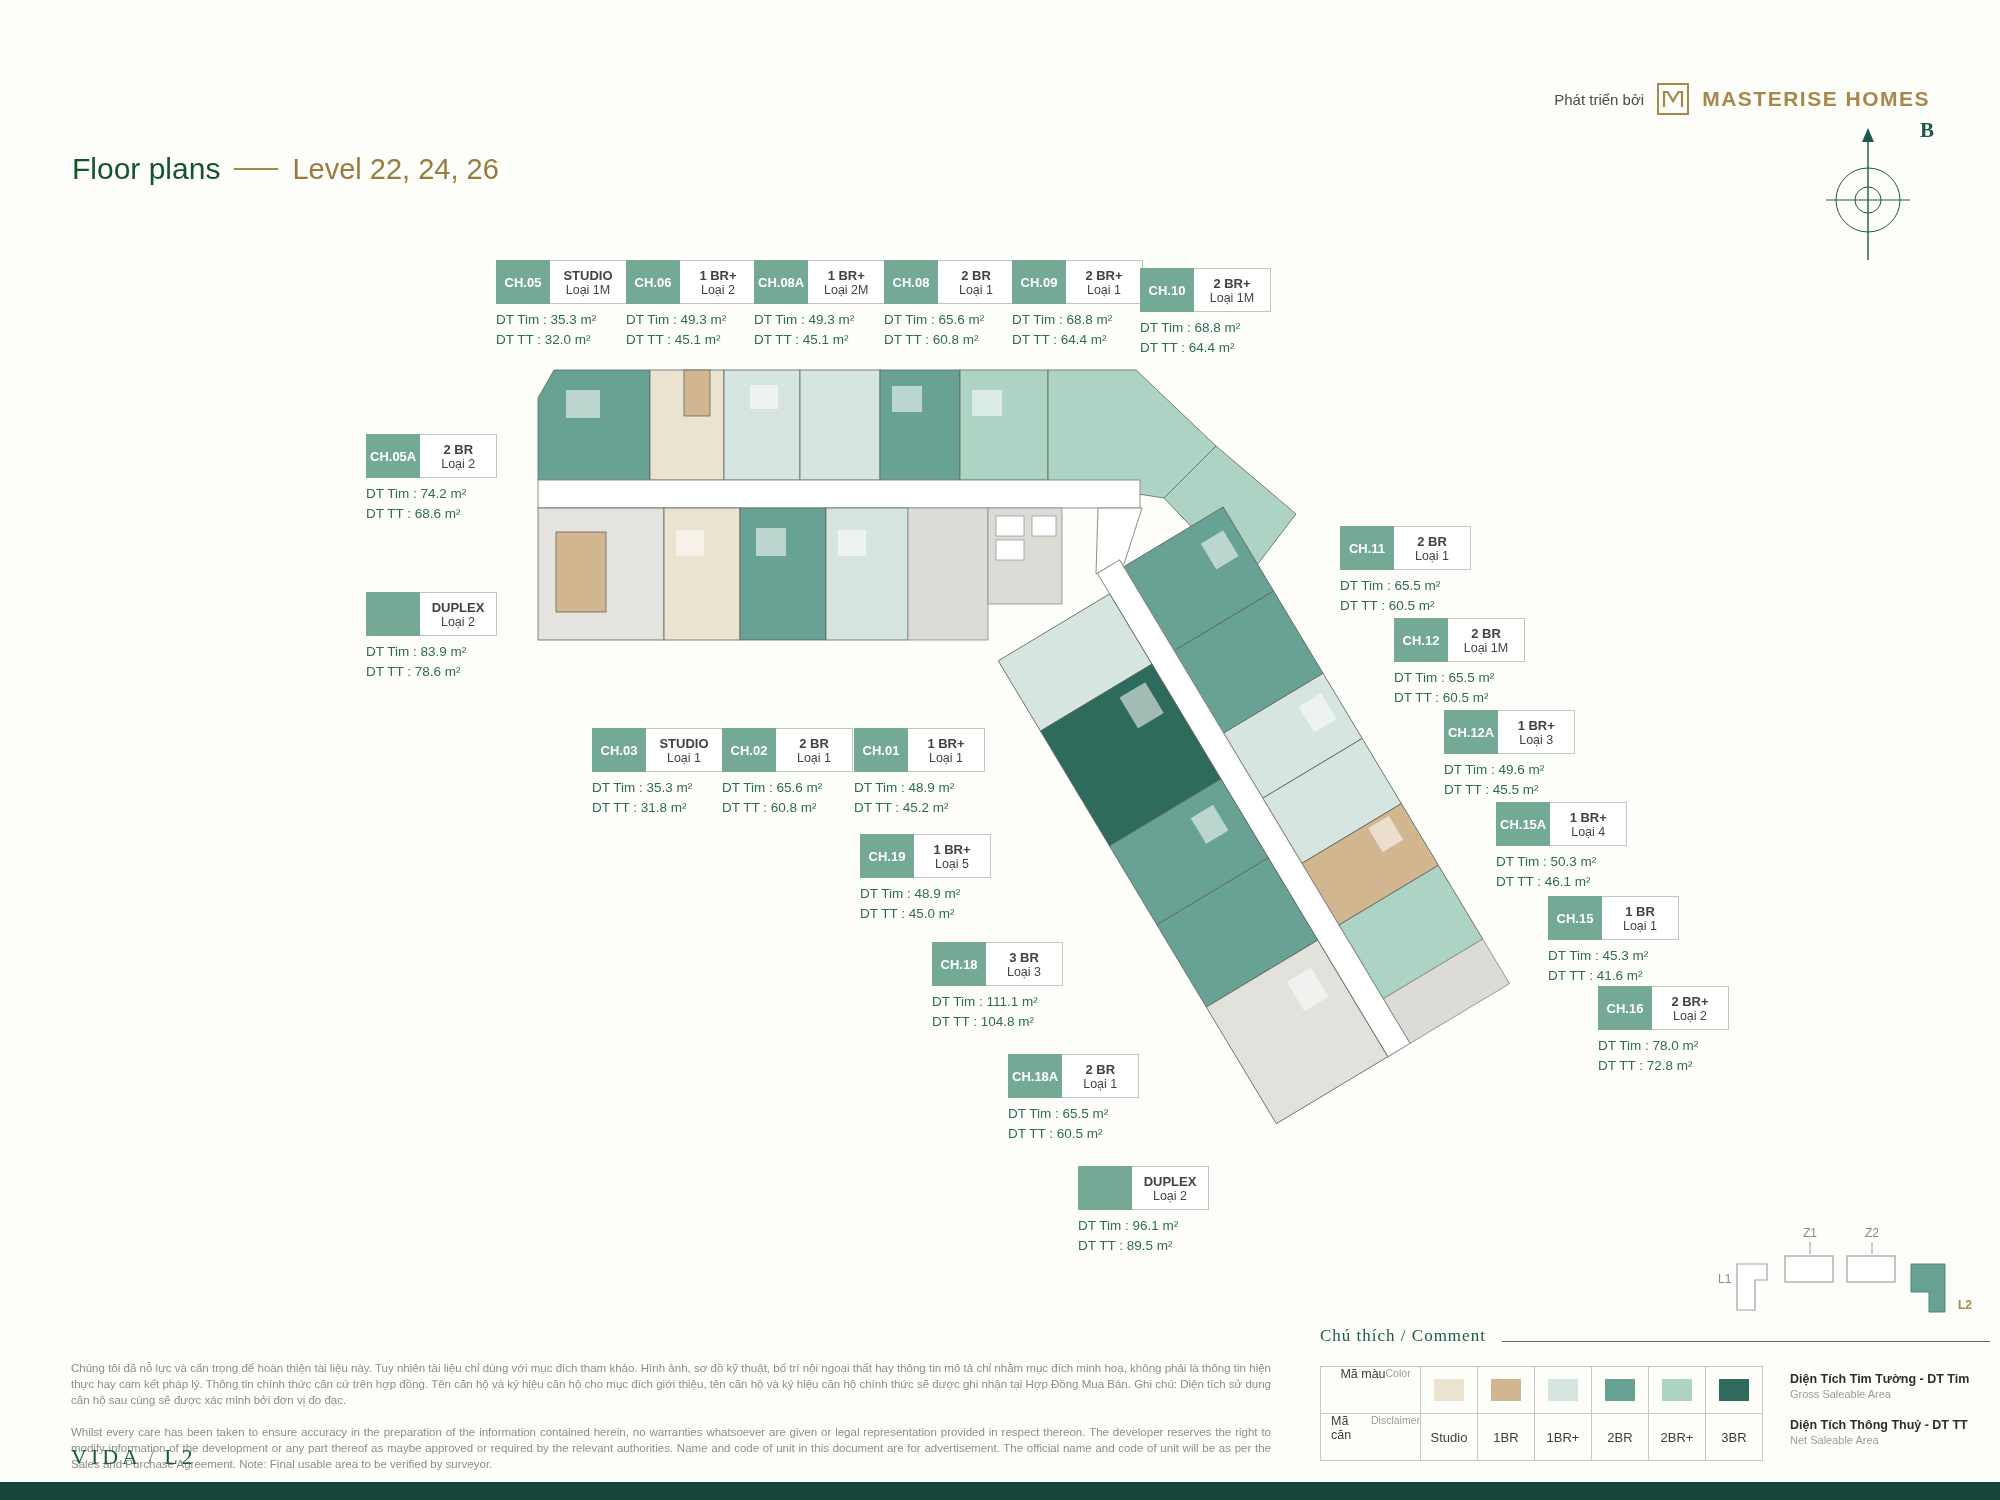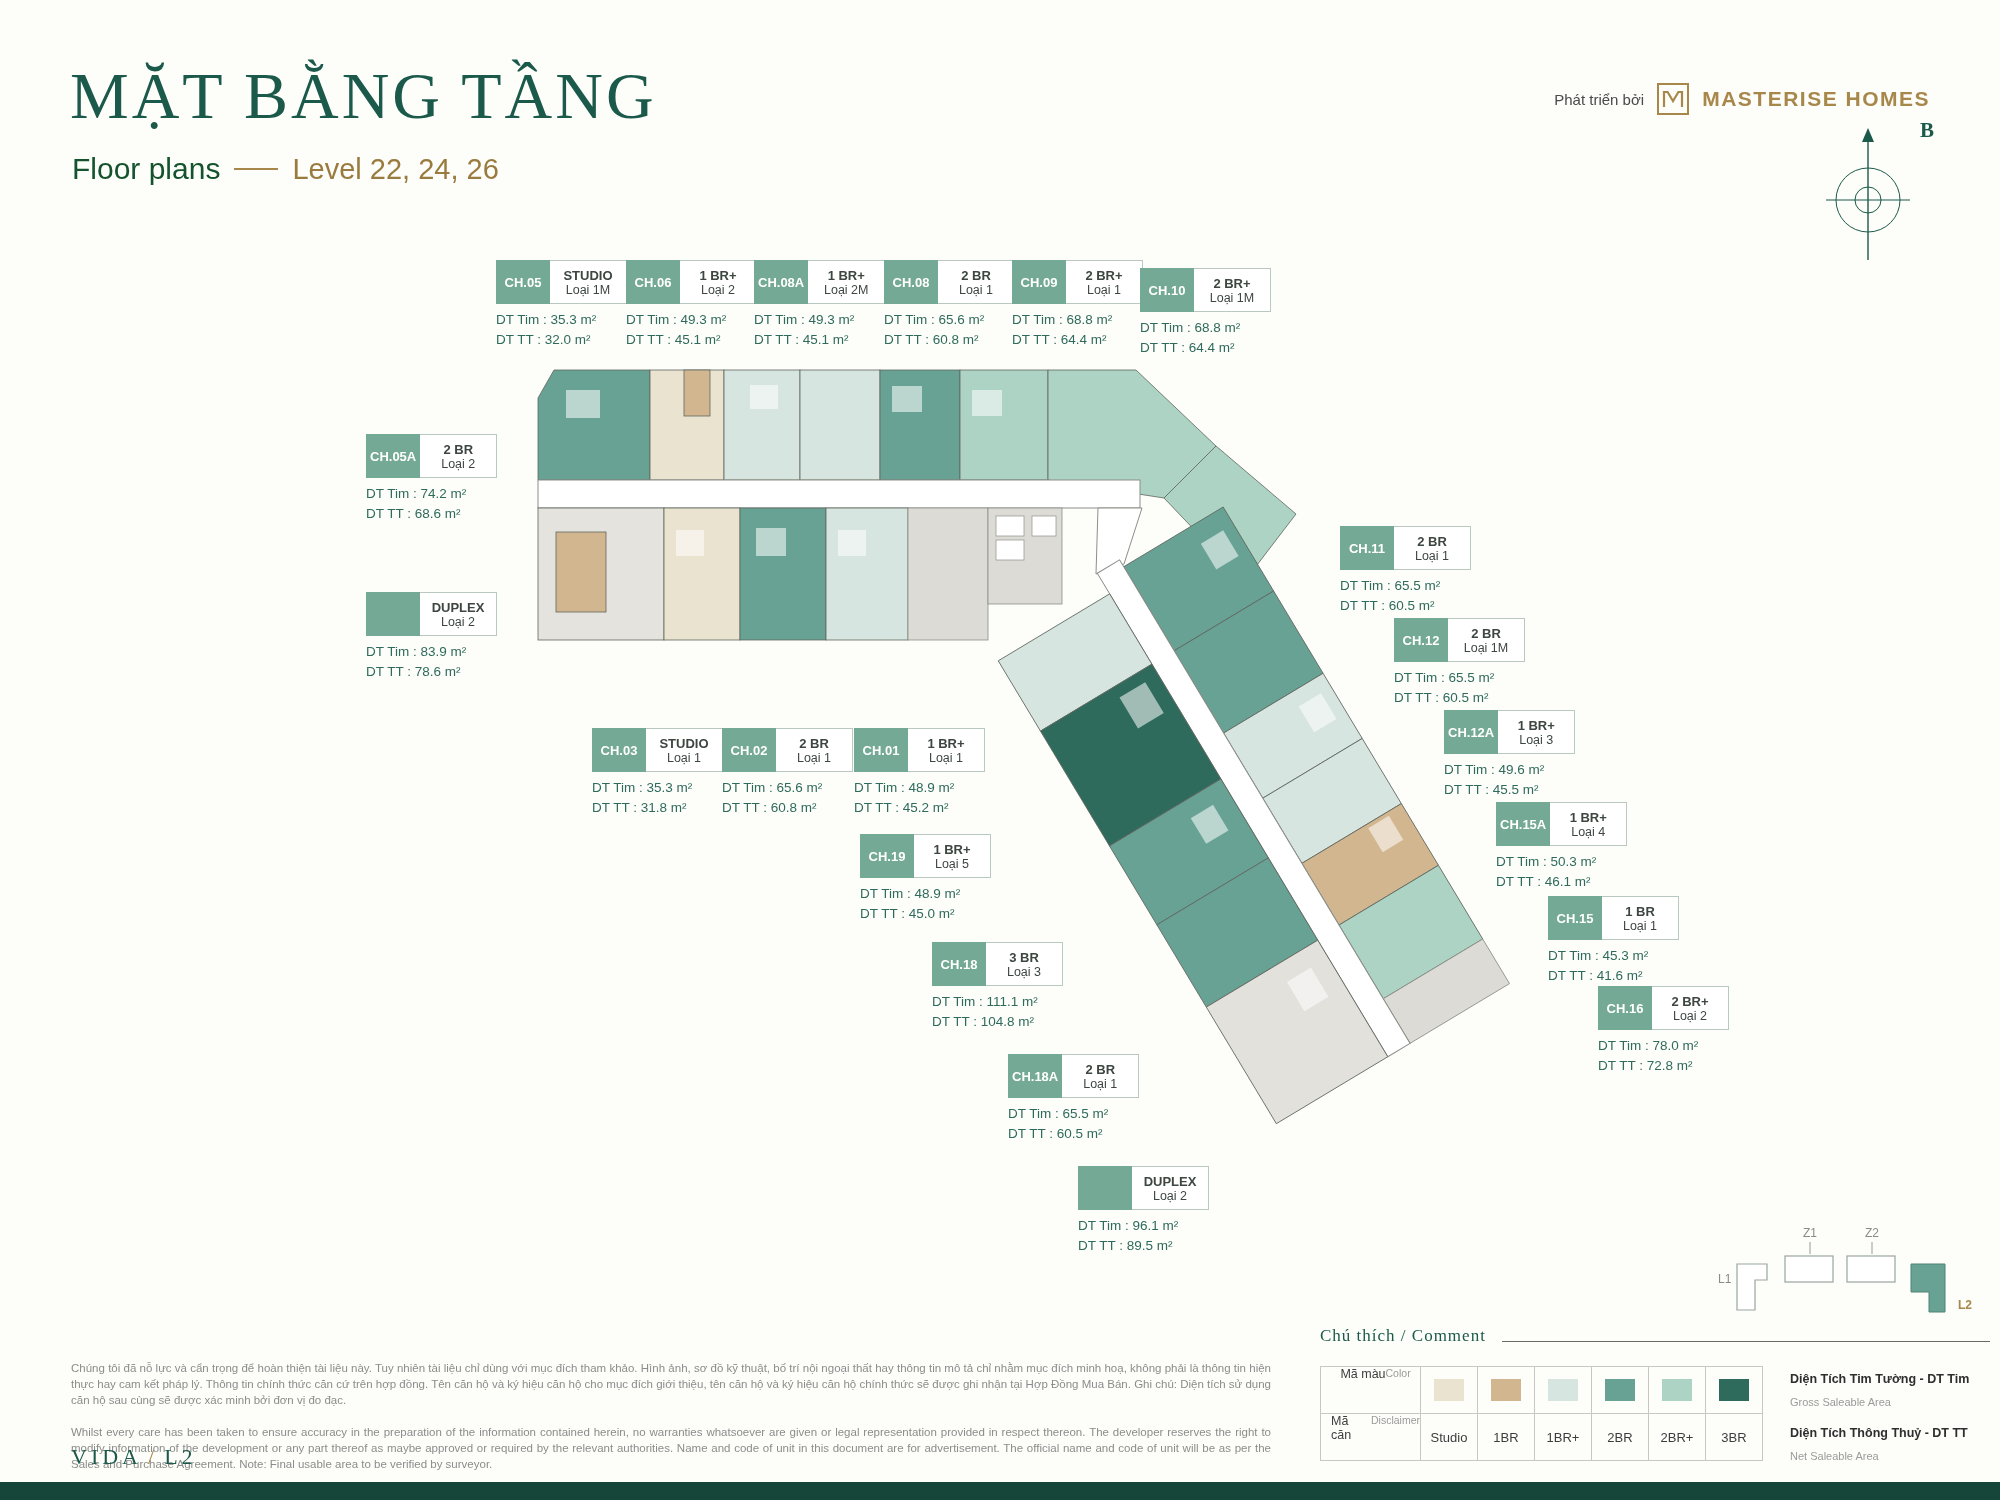--- a/index.html
+++ b/index.html
@@ -59,33 +59,32 @@
            display:flex;align-items:center;justify-content:center;}
   .lg-cell.lab{align-items:flex-start;padding-left:10px;}
   .lg-cell .vi{font-size:12.5px;color:#3d3d3d;}
   .lg-cell .en{font-size:10.5px;color:#9b9b9b;}
   .lg-cell .sw{width:30px;height:22px;}
   .lg-cell.type{font-size:13px;color:#3d3d3d;}
 
   .area-notes{position:absolute;left:1790px;top:1372px;width:200px;}
   .note{margin-bottom:18px;}
   .note .vi{font-size:12.5px;font-weight:700;color:#2e2e2e;white-space:nowrap;}
-  .note .en{font-size:11px;color:#9b9b9b;margin-top:10px;}
+  .note .en{font-size:11px;color:#9b9b9b;margin-top:2px;}
 
   .vida{position:absolute;left:71px;top:1444px;font-family:"Liberation Serif",serif;
         font-size:22px;letter-spacing:4px;color:var(--c-title,#1B5A4A);}
   .vida .sep{color:var(--c-gold,#A8874B);margin:0 6px;}
   .bottom-bar{position:absolute;left:0;top:1482px;width:2000px;height:18px;background:var(--c-bar,#16453A);}
 </style>
 </head>
 <body>
 
 <div class="page">
 
-  <div class="title">MẶT BẰNG TẦNG</div>
   <div class="subtitle-row">
     <span class="subtitle">Floor plans</span>
     <span class="subtitle-dash"></span>
     <span class="level">Level 22, 24, 26</span>
   </div>
 
   <div class="dev-row">
     <span class="dev-prefix">Phát triển bởi</span>
     <svg width="34" height="34" viewBox="0 0 34 34">
       <rect x="2" y="2" width="30" height="30" fill="none" stroke="#A8874B" stroke-width="2"></rect>

